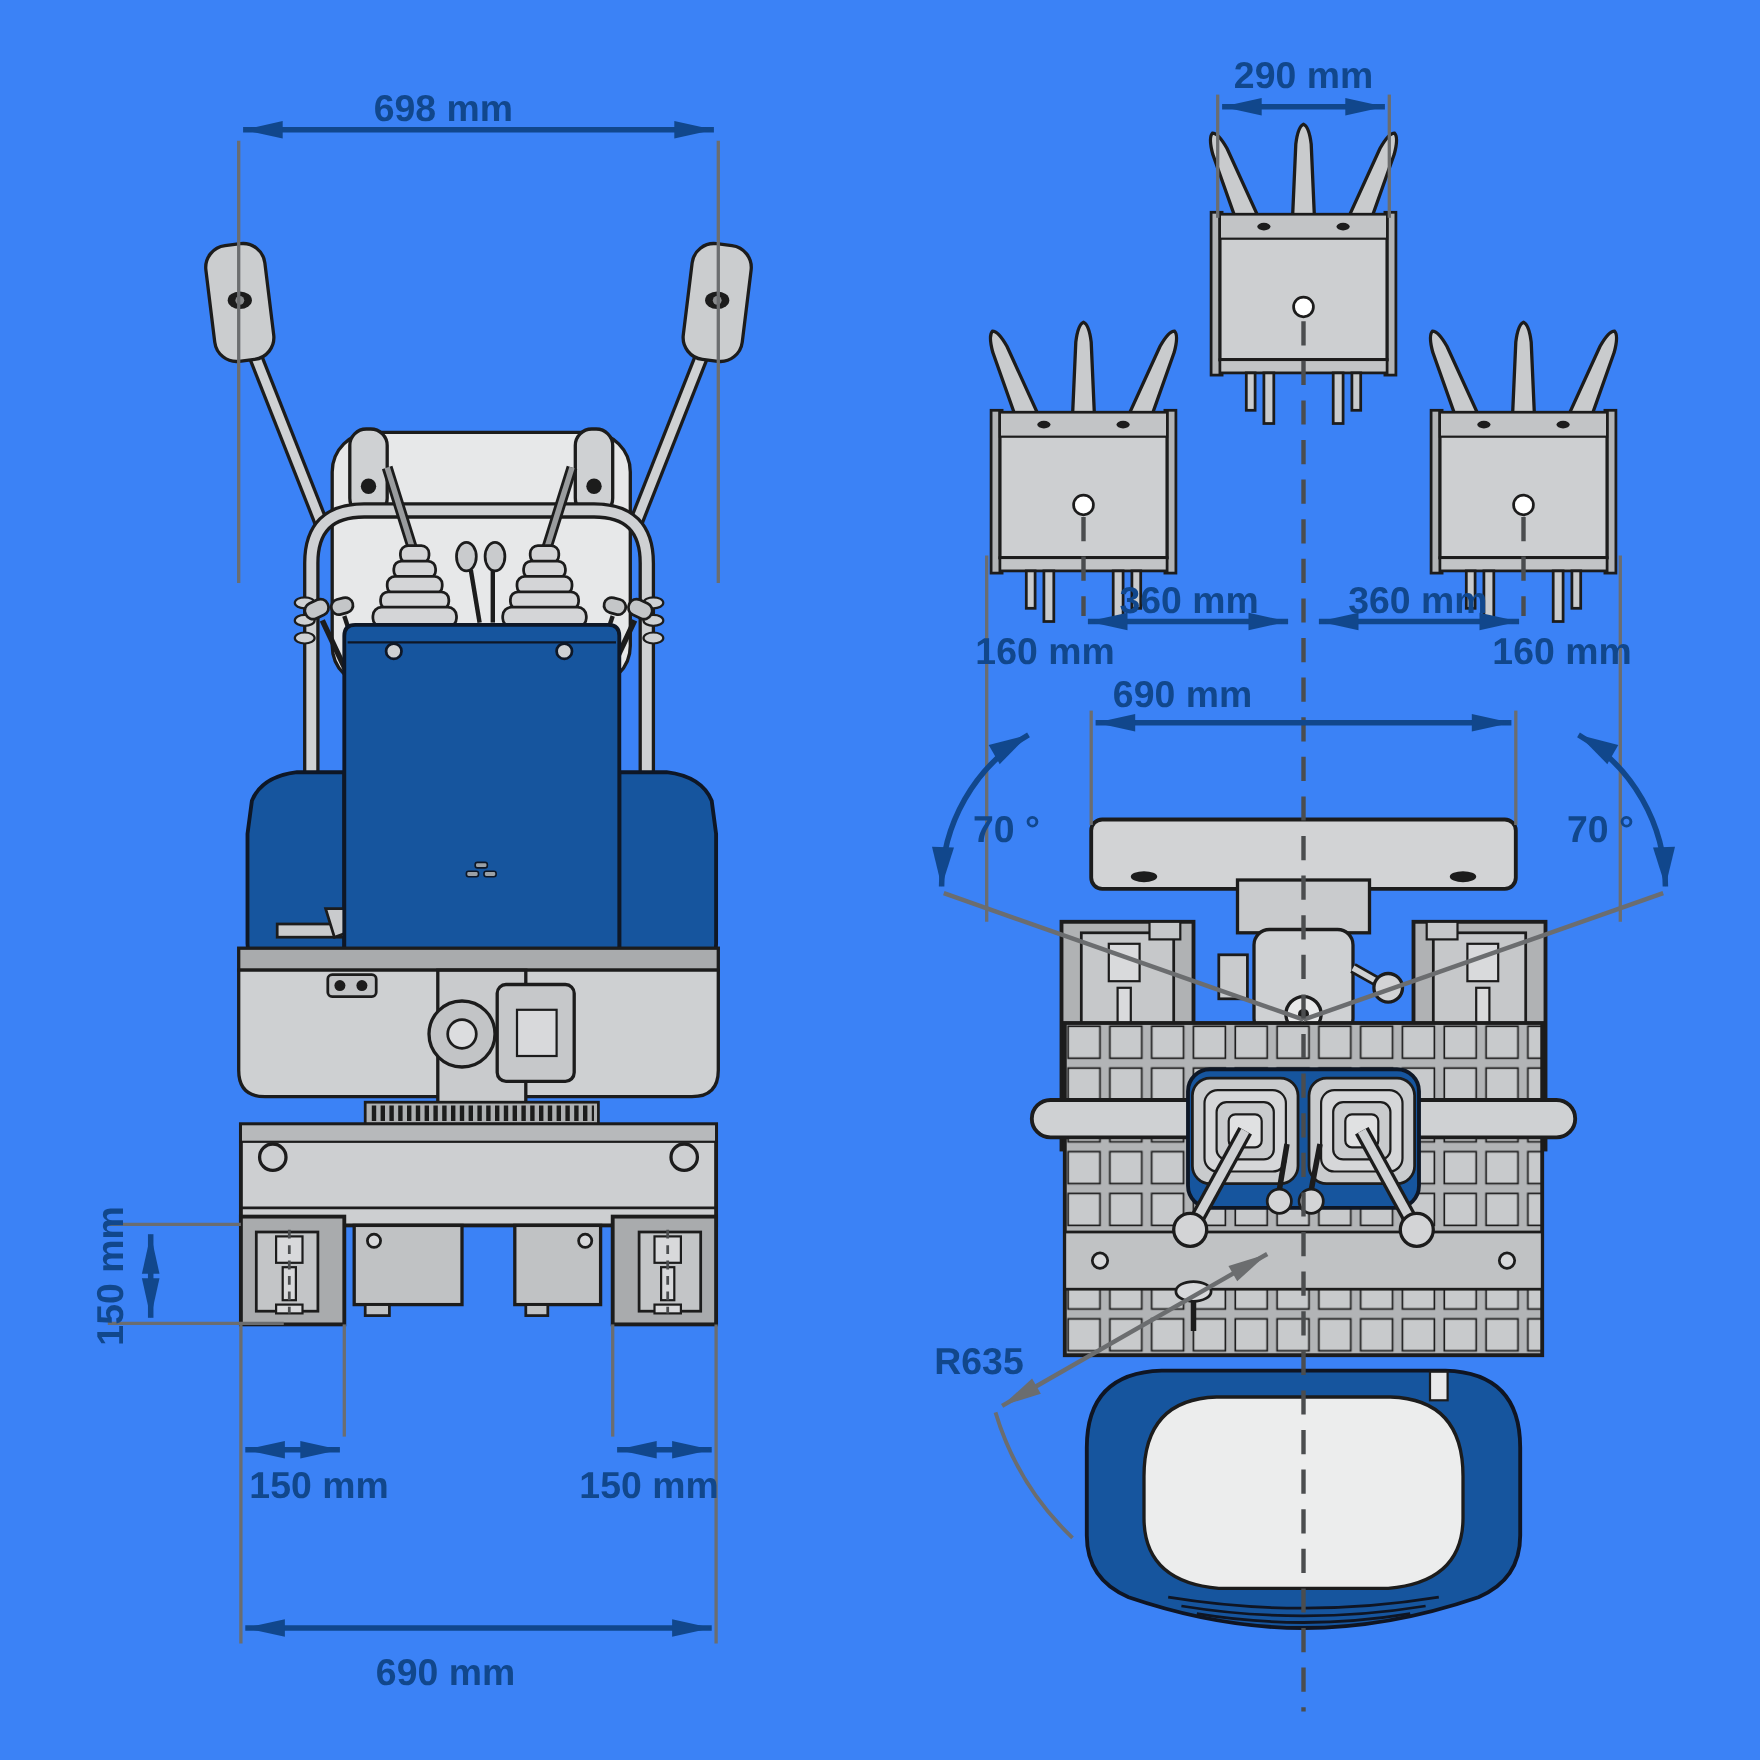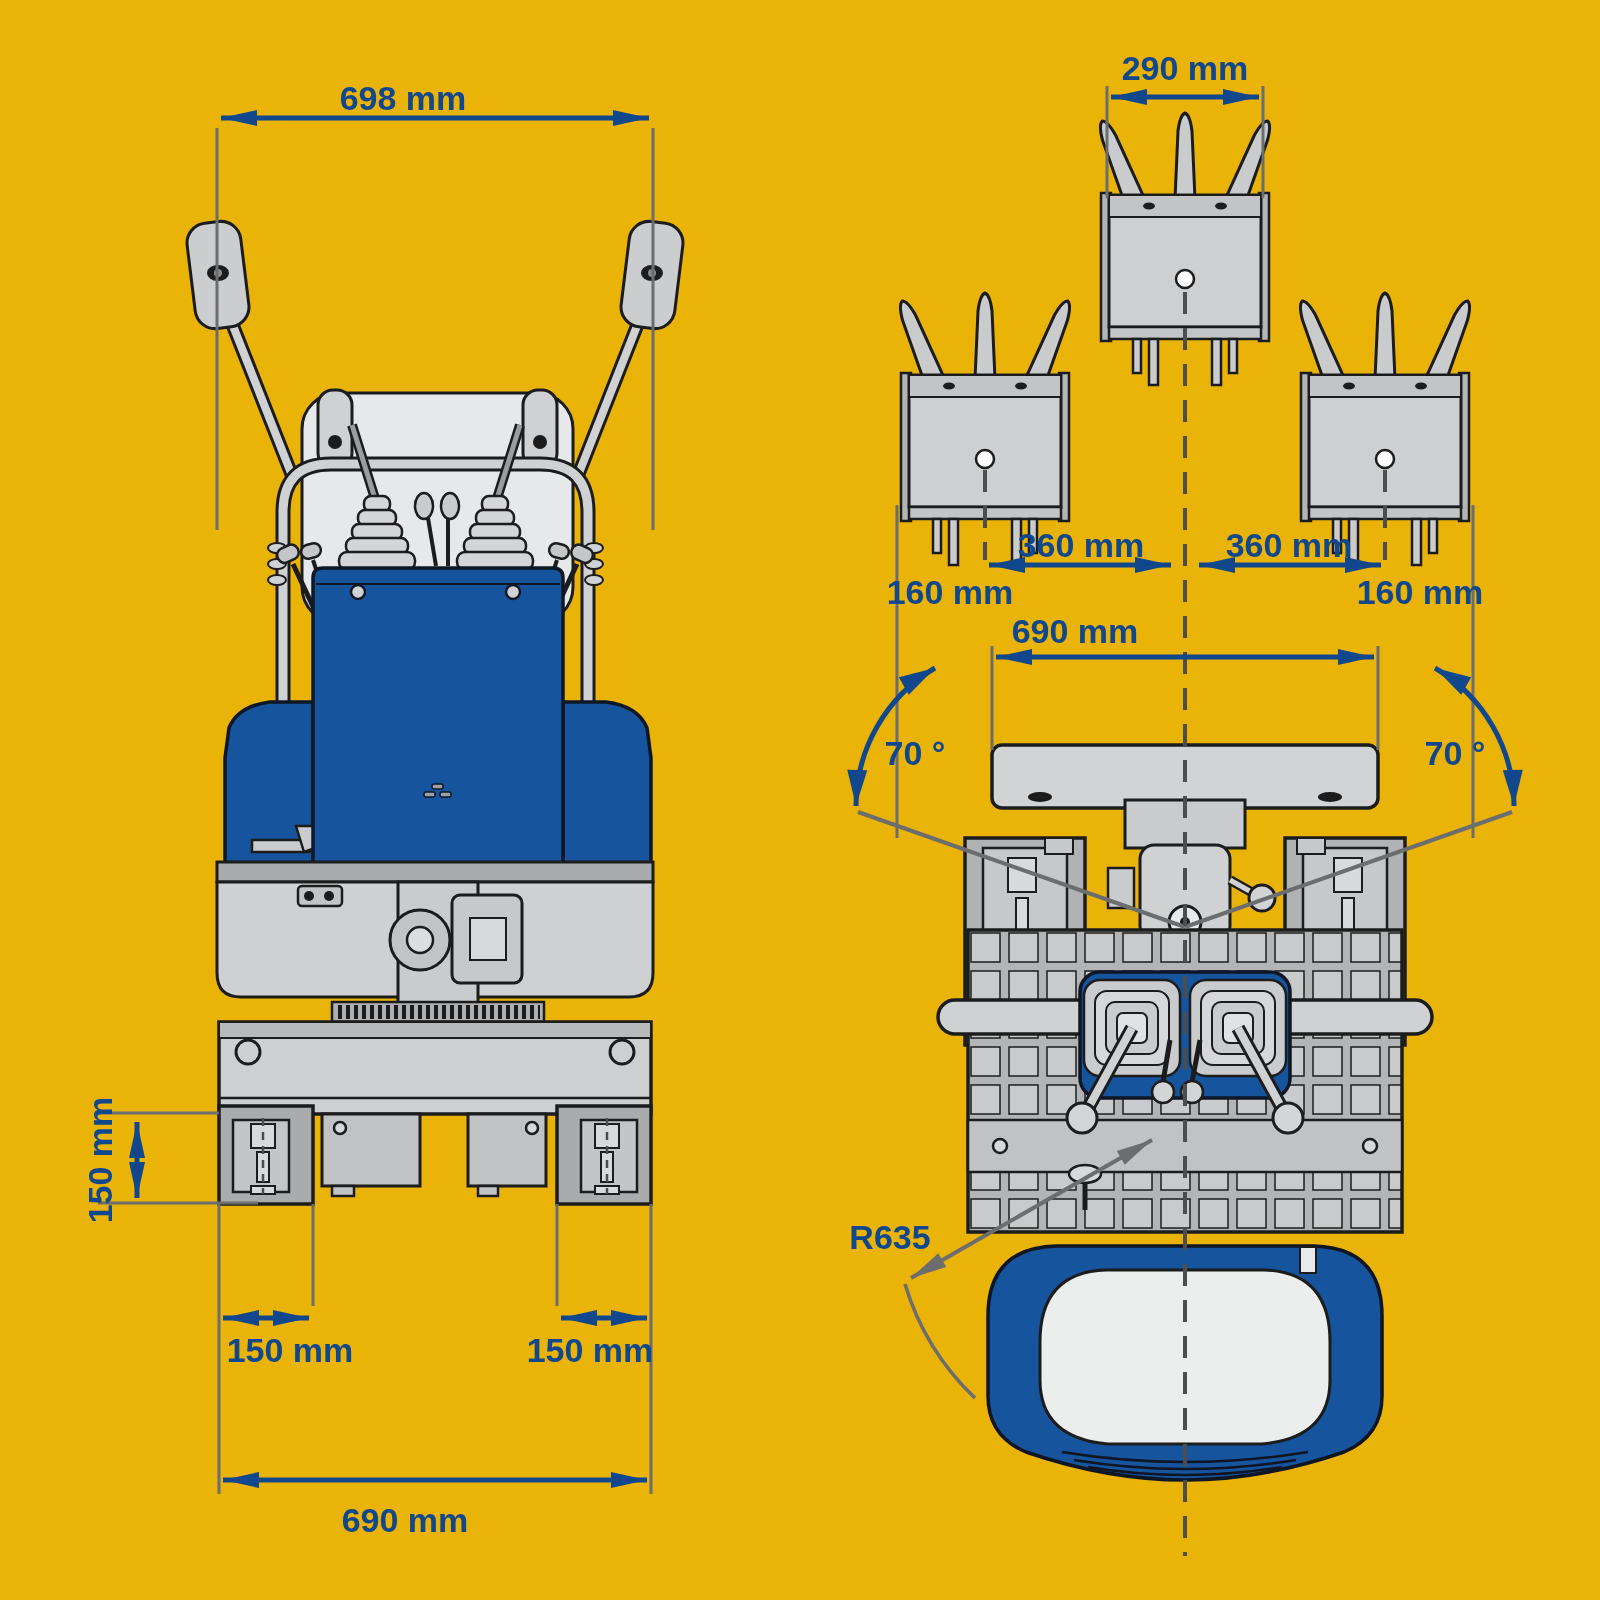--- a/index.html
+++ b/index.html
@@ -1,16 +1,16 @@
 <!DOCTYPE html>
 <html><head>
 <meta charset="utf-8">
 <style>
   html,body{margin:0;padding:0;background:#ffffff;}
-  .stage{width:1600px;height:1600px;position:relative;background:#eab308;}
+  .stage{width:1600px;height:1600px;position:relative;background:#3b82f6;}
   svg{display:block;}
   .dim{font-family:"Liberation Sans",sans-serif;font-weight:bold;font-size:34px;fill:#11478c;}
 </style>
 </head>
 <body>
 
 <div class="stage">
 <svg width="1600" height="1600" viewBox="0 0 1600 1600">
   <defs>
     <marker id="ae" markerUnits="userSpaceOnUse" markerWidth="40" markerHeight="20" viewBox="0 0 40 20" refX="38" refY="10" orient="auto">

